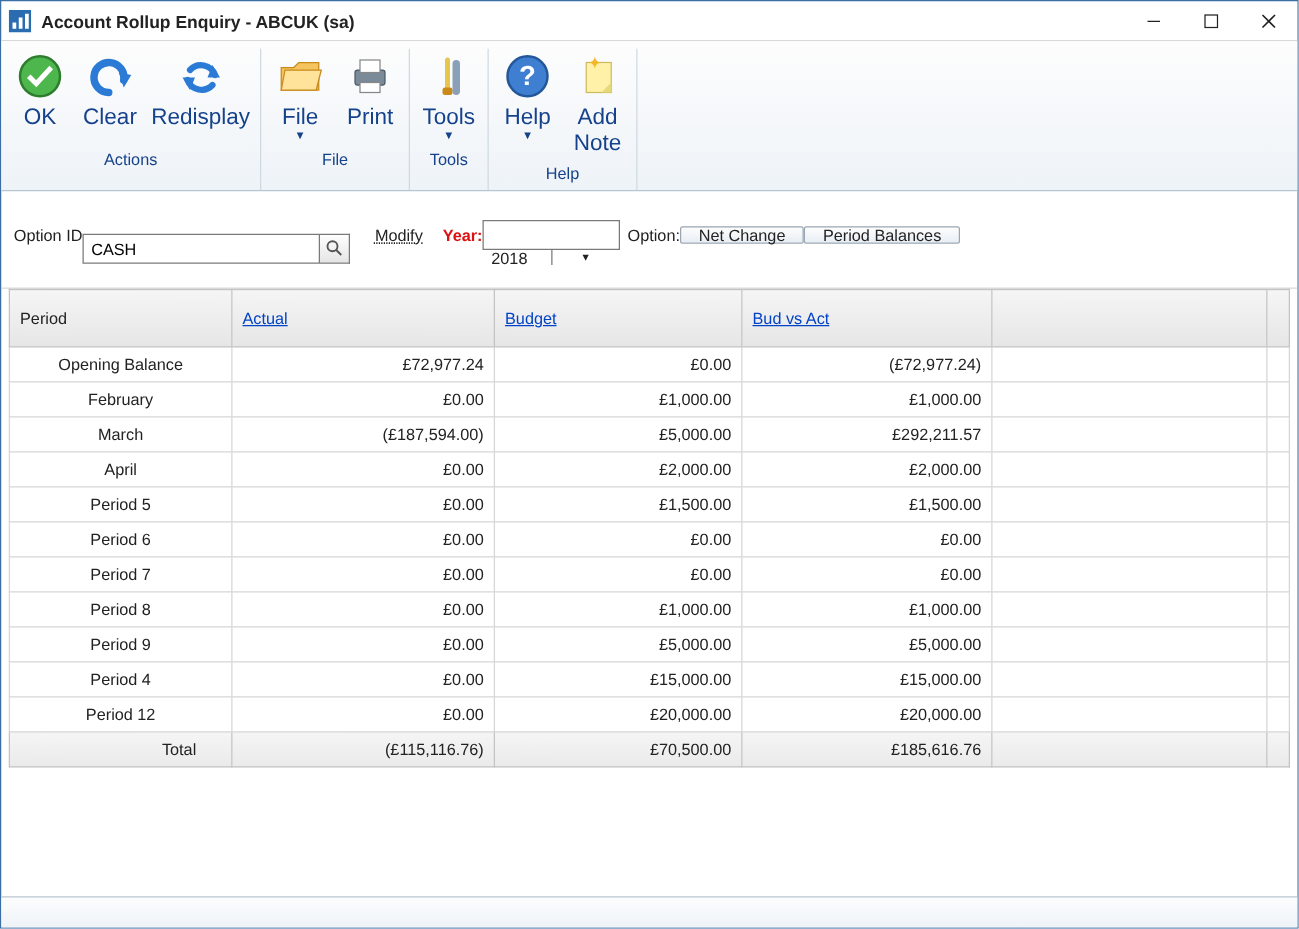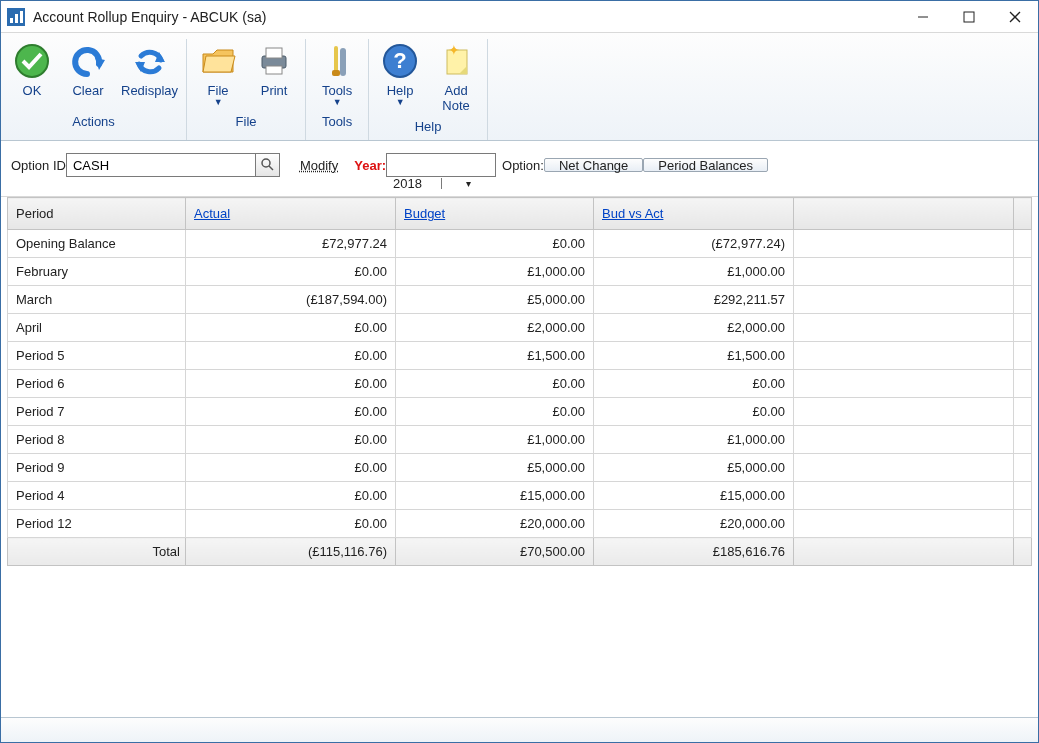--- a/index.html
+++ b/index.html
@@ -1,57 +1,57 @@
 <!DOCTYPE html>
 <html><head>
 <meta charset="utf-8">
 <style>
   * { box-sizing: border-box; }
   html, body { margin:0; padding:0; font-family: "Segoe UI", Tahoma, Arial, sans-serif; font-size:13px; color:#222; background:#fff; }
   .window { width:1039px; height:743px; border:1px solid #3a6ea5; background:#fff; display:flex; flex-direction:column; overflow:hidden; }
-  .titlebar { height:32px; display:flex; align-items:center; padding:0 0 0 6px; border-bottom:1px solid #d9d9d9; }
+  .titlebar { height:32px; display:flex; align-items:center; padding:0 0 0 6px; border-bottom:1px solid #d9d9d9;font-weight:bold; }
   .titlebar .appicon { width:18px; height:18px; margin-right:8px; display:flex; align-items:center; justify-content:center; }
   .titlebar .title { flex:0 0 auto; font-size:14px; }
   .titlebar .spacer { flex:1; }
   .winbtn { width:46px; height:30px; display:flex; align-items:center; justify-content:center; font-size:14px; color:#222; }
 
   .ribbon { display:flex; border-bottom:1px solid #b8c6d1; background:linear-gradient(#fdfdfd,#eef3f8); padding-top:6px; }
   .ribbon-group { display:flex; flex-direction:column; align-items:center; border-right:1px solid #cfd9e1; padding:0 8px 0 8px; }
   .ribbon-row { display:flex; gap:10px; align-items:flex-start; padding-top:2px; }
   .ribbon-btn { display:flex; flex-direction:column; align-items:center; min-width:46px; cursor:default; }
   .ribbon-btn .ico { width:40px; height:40px; display:flex; align-items:center; justify-content:center; }
-  .ribbon-btn .lbl { color:#15428b; font-size:13px; padding-top:2px; white-space:nowrap; text-align:center; }
+  .ribbon-btn .lbl { color:#15428b; font-size:18px; padding-top:2px; white-space:nowrap; text-align:center; }
   .ribbon-btn .drop { color:#15428b; font-size:9px; line-height:9px; height:10px;}
   .ribbon-group .group-label { color:#15428b; font-size:13px; padding:6px 0 6px 0; }
 
   .filterbar { display:flex; align-items:center; padding:12px 10px 19px 10px; border-bottom:1px solid #d9d9d9; }
   .filterbar label { font-size:13px; }
-  .fld { display:flex; align-items:flex-end; }
+  .fld { display:flex; align-items:flex-end;margin-top:22px; }
   .fld input[type=text] { height:24px; border:1px solid #7a7a7a; padding:2px 6px; font-size:13px; background:#fff; }
   .lookup-btn { width:24px; height:24px; border:1px solid #7a7a7a; border-left:none; display:flex; align-items:center; justify-content:center; background:linear-gradient(#fefefe,#e5e5e5); }
   .year-lbl { color:#d11; font-weight:bold; }
   .combo { height:24px; border:1px solid #7a7a7a; display:flex; align-items:center; background:#fff; }
   .combo span { padding:0 6px; min-width:54px;margin-top:36px; }
   .combo .cbtn { width:18px; text-align:center; border-left:1px solid #7a7a7a; font-size:10px; }
   .switch-btn { height:14px; padding:0 14px; border:1px solid #9aa6b2; background:linear-gradient(#fdfdfd,#e8eef5); border-radius:2px; display:flex; align-items:center; }
 
   .grid-wrap { padding:0 6px 0 6px; flex:1; }
   table.grid { width:100%; border-collapse:collapse; table-layout:fixed; }
   table.grid col.c0 { width:178px; }
   table.grid col.c1 { width:210px; }
   table.grid col.c2 { width:198px; }
   table.grid col.c3 { width:200px; }
   table.grid col.c4 { }
-  table.grid th { background:linear-gradient(#f5f5f5,#e6e6e6); border:1px solid #c3c3c3; text-align:left; padding:6px 8px; font-weight:normal; height:32px; }
+  table.grid th { background:linear-gradient(#f5f5f5,#e6e6e6); border:1px solid #c3c3c3; text-align:left; padding:6px 8px; font-weight:normal; height:46px; }
   table.grid th.link { color:#0043c6; text-decoration:underline; cursor:pointer;margin-top:44px; }
   table.grid td { border:1px solid #d6d6d6; padding:5px 8px; height:28px; background:#fff; }
-  table.grid td.period { text-align:left; }
+  table.grid td.period { text-align:center; }
   table.grid td.num { text-align:right; }
   tr.total td { background:linear-gradient(#f5f5f5,#eaeaea); border:1px solid #c3c3c3; }
-  tr.total td.period { text-align:right; padding-right:5px;margin-top:32px; }
+  tr.total td.period { text-align:right; padding-right:28px;margin-top:32px; }
 
   .bottombar { height:25px; border-top:1px solid #b8c6d1; background:linear-gradient(#fdfdfd,#eef3f8); }
   .scrollgap { width:18px; background:#f0f0f0; border:1px solid #d6d6d6; }
 </style>
 </head>
 <body>
 
 <div class="window">
 
   <div class="titlebar">

